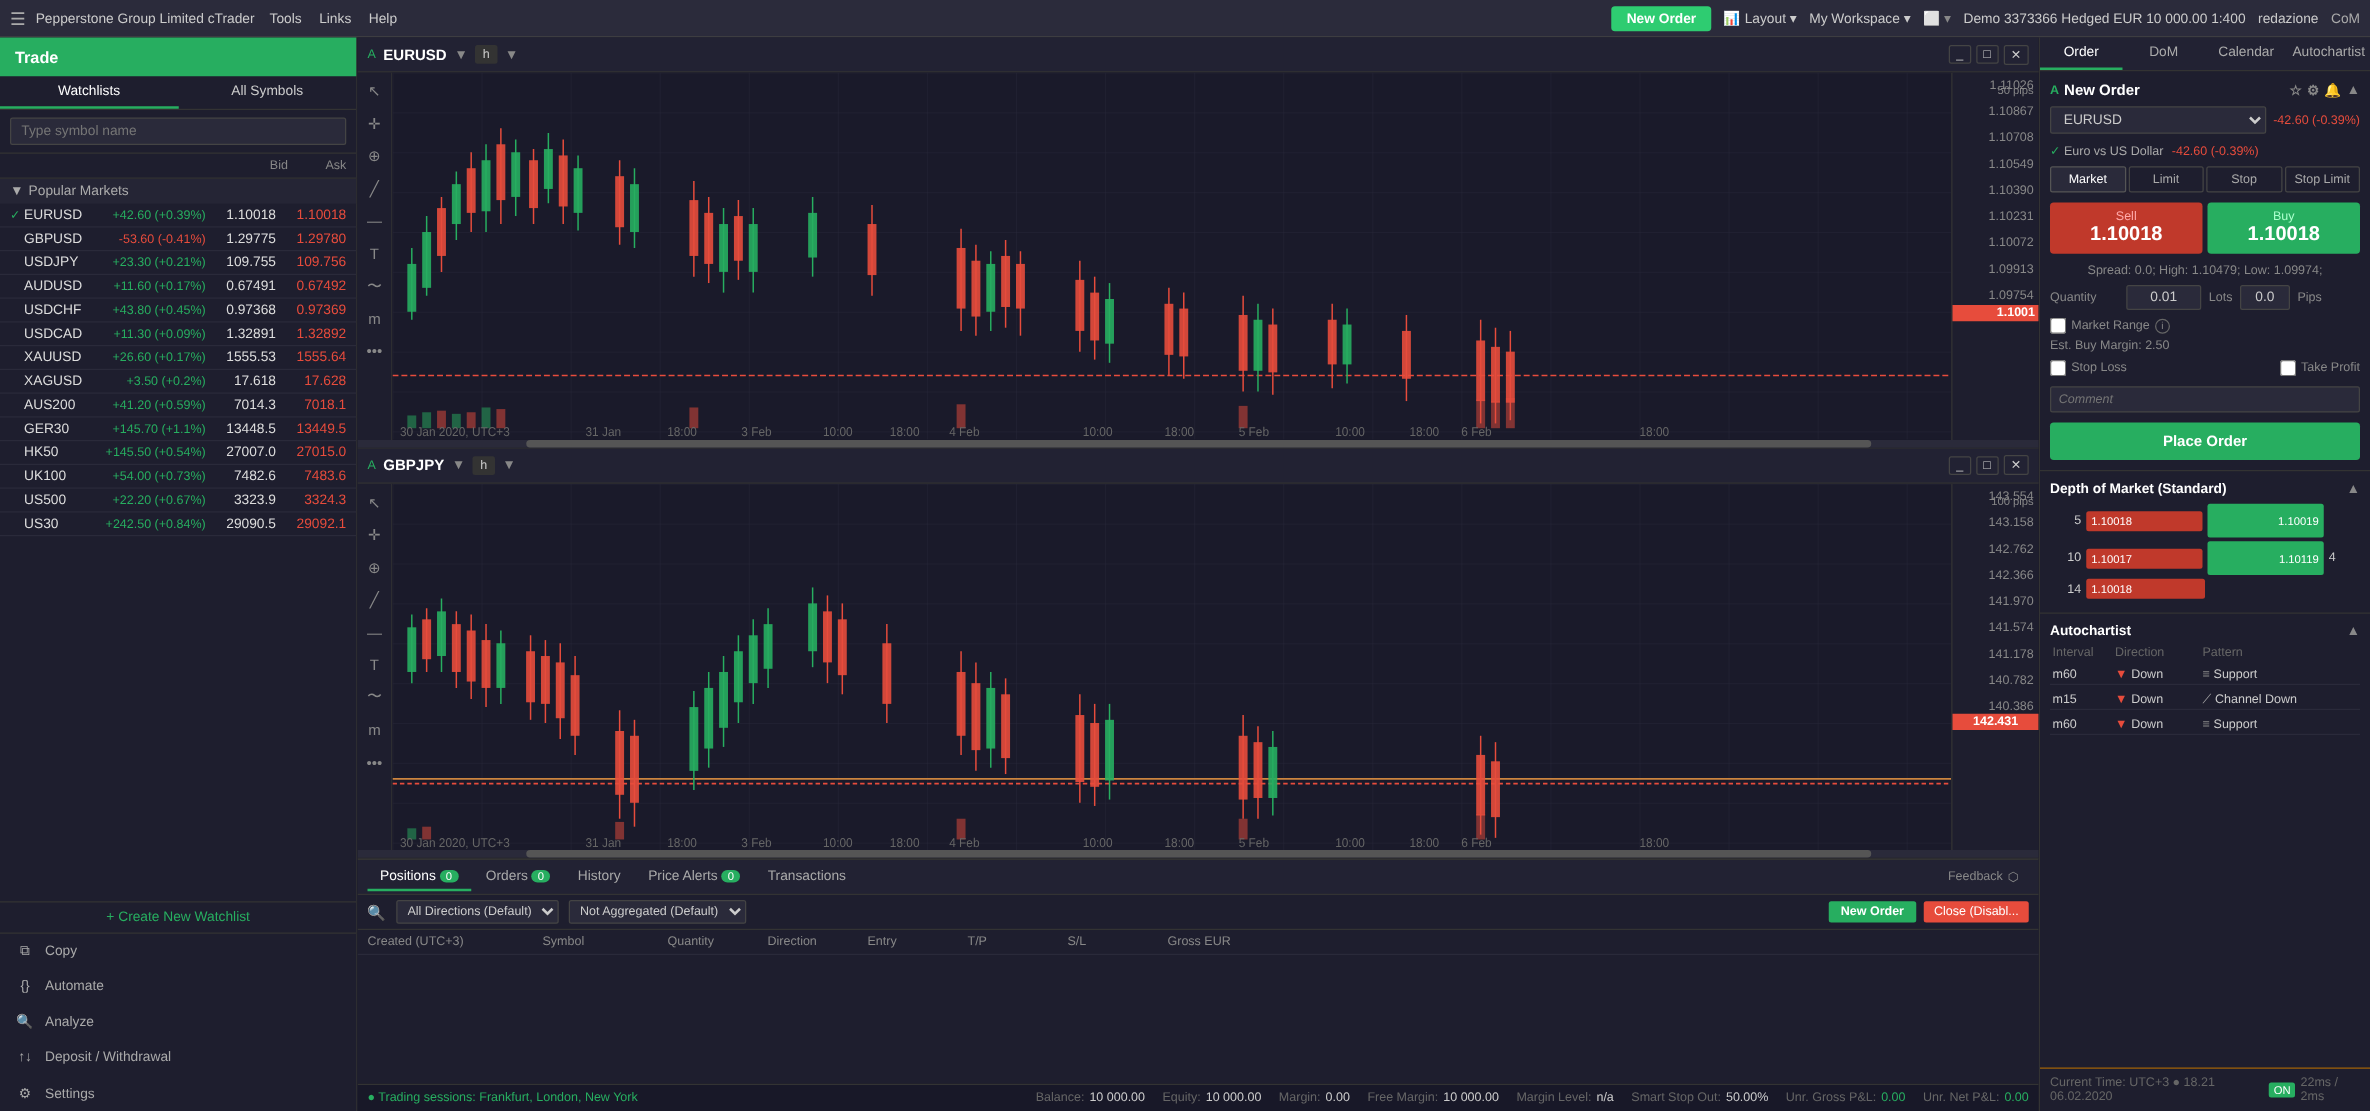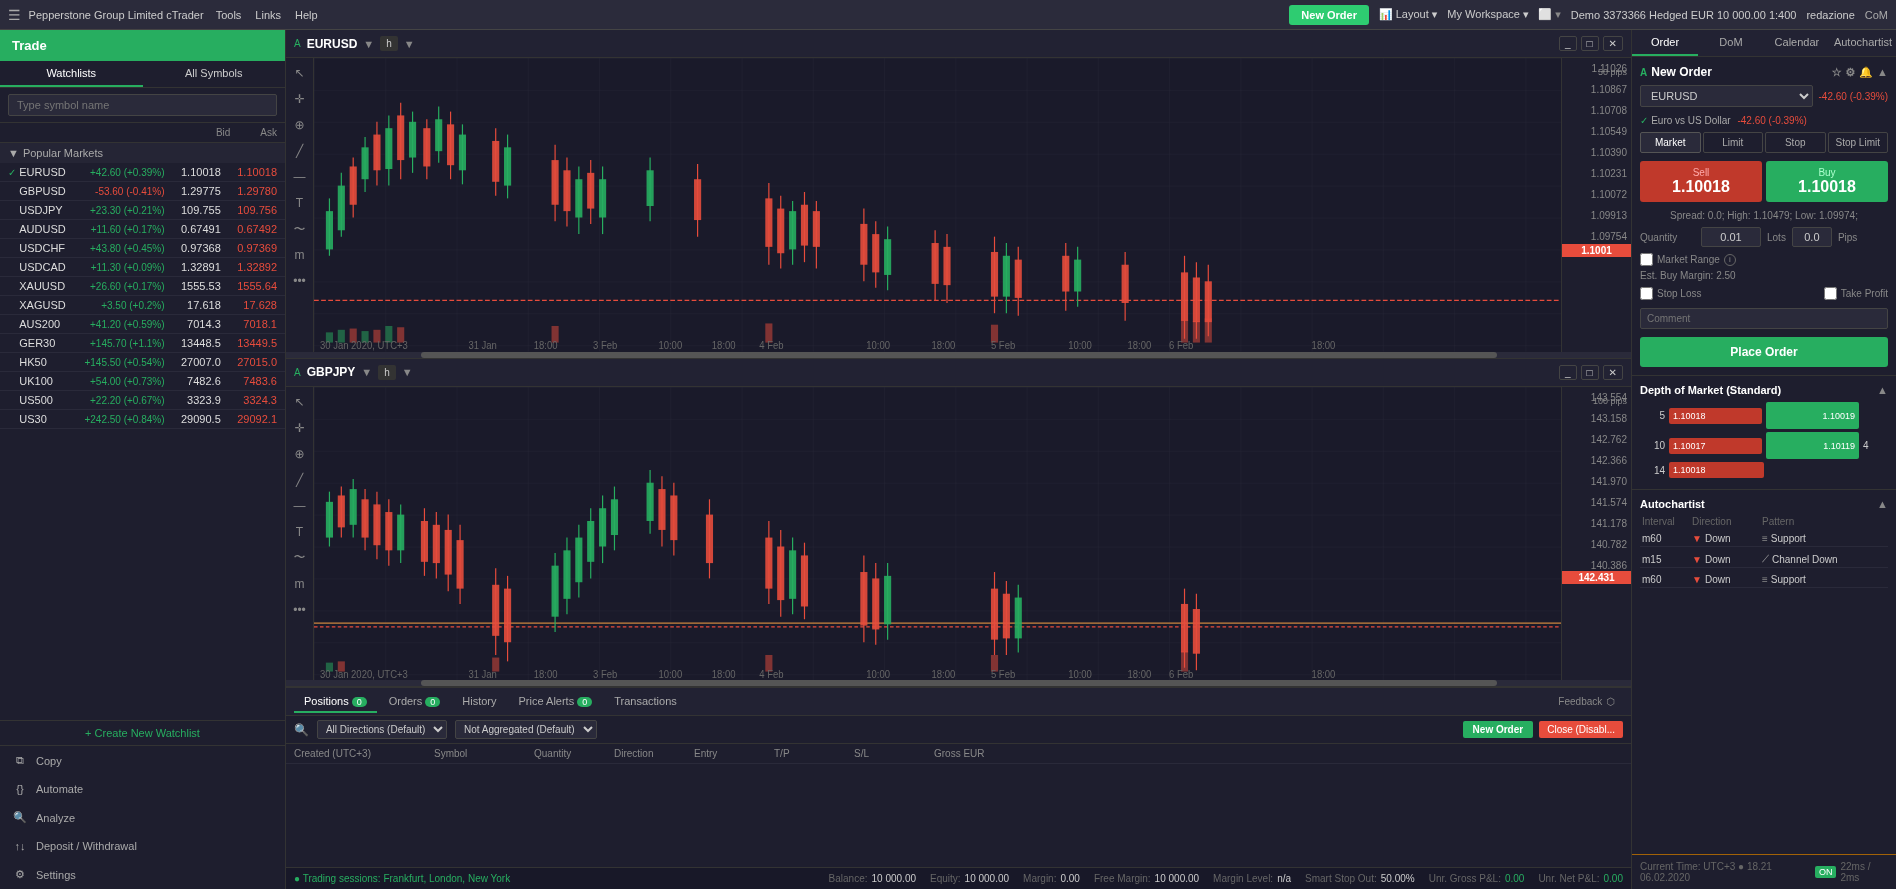--- a/index.html
+++ b/index.html
@@ -510,21 +510,21 @@
           <span class="pips-label" style="top:8px;right:2px;font-size:9px;color:#888;">50 pips</span>
           <div class="chart-price-label" style="top:5px;">1.11026</div>
           <div class="chart-price-label" style="top:26px;">1.10867</div>
           <div class="chart-price-label" style="top:47px;">1.10708</div>
           <div class="chart-price-label" style="top:68px;">1.10549</div>
           <div class="chart-price-label" style="top:89px;">1.10390</div>
           <div class="chart-price-label" style="top:110px;">1.10231</div>
           <div class="chart-price-label" style="top:131px;">1.10072</div>
           <div class="chart-price-label" style="top:152px;">1.09913</div>
           <div class="chart-price-label" style="top:173px;">1.09754</div>
-          <div style="position:absolute;top:186px;right:0;background:#e74c3c;color:#fff;font-size:10px;padding:1px 3px;width:100%;text-align:center;font-weight:bold;">1.1001</div>
+          <div style="position:absolute;top:186px;right:0;background:#e74c3c;color:#fff;font-size:10px;padding:1px 3px;width:100%;text-align:right;font-weight:bold;">1.1001</div>
         </div>
       </div>
       <div class="chart-scroll">
           <div class="chart-scroll-thumb"></div>
         </div>
     </div>
 
     <div class="chart-panel">
       <div class="chart-header">
         <span style="color:#27ae60;font-size:10px;">A</span>
@@ -847,21 +847,21 @@
       <div class="sl-tp-row">
         <label class="sl-tp-check">
           <input type="checkbox" style=""> 
             <span>Stop Loss</span>
         </label>
         <label class="sl-tp-check" style="margin-left:auto;">
           <input type="checkbox" style=""> 
             <span>Take Profit</span>
         </label>
       </div>
-      <input type="text" style="width: 100%; background: rgb(42, 42, 58); border: 1px solid rgb(68, 68, 68); color: rgb(102, 102, 102); padding: 4px 6px; font-size: 10px; border-radius: 2px; margin-bottom: 8px;" placeholder="Comment">
+      <input type="text" style="width: 100%; background: rgb(42, 42, 58); border: 1px solid rgb(68, 68, 68); color: rgb(102, 102, 102); padding: 4px 6px; font-size: 10px; border-radius: 2px; margin-bottom: 8px; font-style: italic;" placeholder="Comment">
       <button class="place-order-btn">Place Order</button>
     </div>
 
     <div id="dom-panel">
       <div class="dom-title">
         <span>Depth of Market (Standard)</span>
         <span style="color:#888;cursor:pointer;">▲</span>
       </div>
       <div class="dom-table">
         <div class="dom-row">

